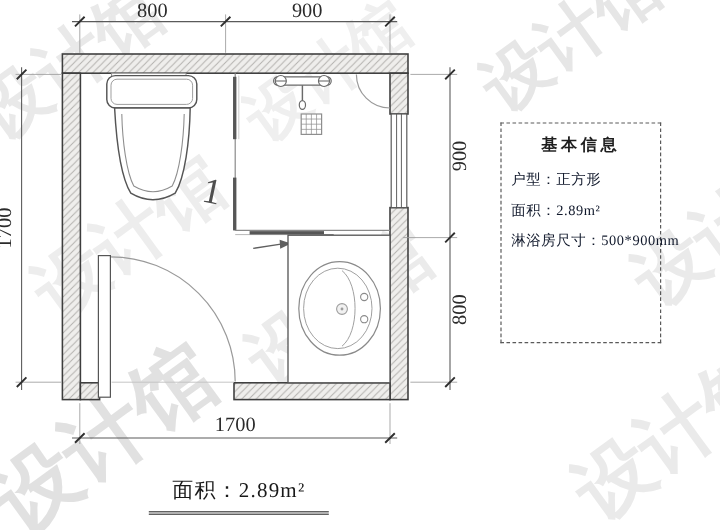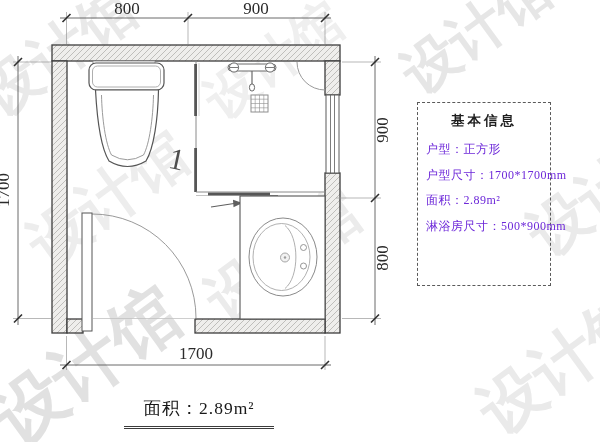--- a/index.html
+++ b/index.html
@@ -20,21 +20,21 @@
   #info-box{
     position:absolute;left:417px;top:102px;width:134px;height:184px;
     border:1.3px dashed #5a5a5a;background:rgba(255,255,255,0);
     box-sizing:border-box;padding-top:9px;
   }
   #info-box .title{
     text-align:center;font-size:13.5px;font-weight:600;letter-spacing:3px;
     color:#1e1e1e;margin-bottom:7px;
   }
   #info-box .row{
-    font-size:12px;color:#6d28d9;padding-left:8px;height:25.5px;line-height:25.5px;
+    font-size:12px;color:#0f172a;padding-left:8px;height:25.5px;line-height:25.5px;
     white-space:nowrap;letter-spacing:0.5px;
   }
   
   #footer-label{
     position:absolute;left:118px;top:396px;width:162px;text-align:center;
     font-size:17.5px;color:#191919;letter-spacing:1px;white-space:nowrap;
   }
   #footer-underline{
     position:absolute;left:124px;top:426px;width:150px;height:3px;
     border-top:1.6px solid #3c3c3c;border-bottom:1px solid #3c3c3c;box-sizing:border-box;
@@ -162,21 +162,20 @@
       <line x1="60" y1="365" x2="331" y2="365" stroke="#5a5a5a" stroke-width="0.9"></line>
       <path d="M66.5,336 V370 M325,336 V370" stroke="#9a9a9a" stroke-width="0.7"></path>
       <path d="M62.5,369 L70.5,361 M321,369 L329,361" stroke="#2f2f2f" stroke-width="1.6"></path>
       <text class="dim-text" x="196" y="359" text-anchor="middle">1700</text>
     </g>
   </svg>
 
   <div id="info-box">
     <div class="title">基本信息</div>
     <div class="row">户型：正方形</div>
-    <div class="row">户型尺寸：1700*1700mm</div>
     <div class="row">面积：2.89m²</div>
     <div class="row">淋浴房尺寸：500*900mm</div>
   </div>
 
   <div id="footer-label">面积：2.89m²</div>
   <div id="footer-underline"></div>
 
 </div>
 
 </body></html>

